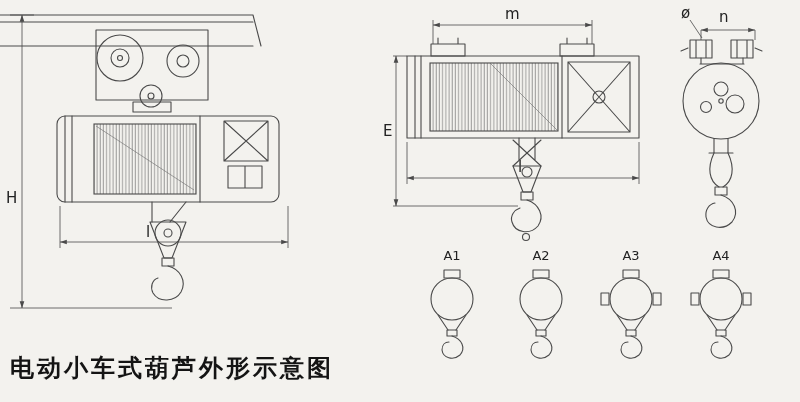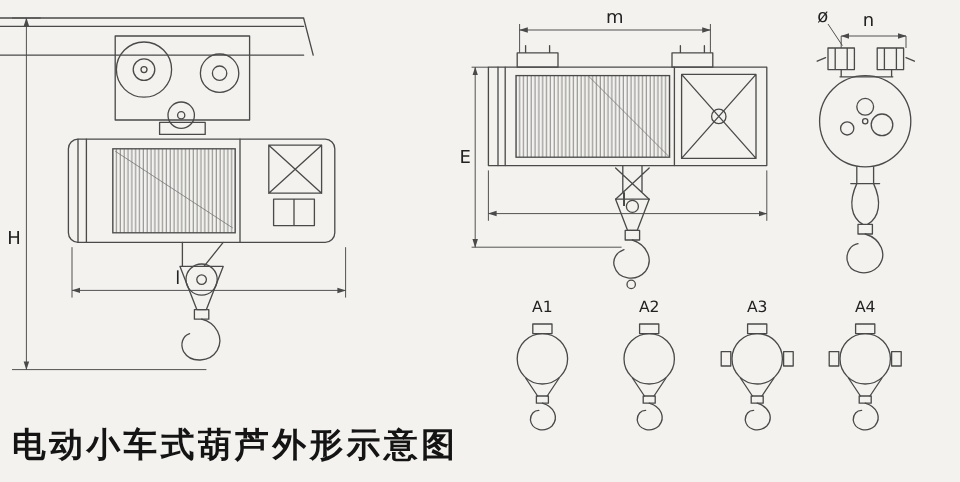--- a/index.html
+++ b/index.html
@@ -12,21 +12,21 @@
   }
   svg{position:absolute;left:0;top:0;}
   .ln{stroke:#4a4a4a;stroke-width:1.1;fill:none;stroke-linecap:round;stroke-linejoin:round;}
   .thin{stroke:#6a6a6a;stroke-width:0.6;fill:none;}
   .dim{stroke:#4a4a4a;stroke-width:0.8;fill:none;}
   .lbl{font-family:"DejaVu Sans", sans-serif;font-size:15px;fill:#222;}
   .lbl-sm{font-family:"DejaVu Sans", sans-serif;font-size:13px;fill:#222;}
   .title{
     position:absolute;left:10px;top:352px;
     font-family:"DejaVu Sans", sans-serif;
-    font-size:28px;font-weight:700;color:#141414;
+    font-size:24px;font-weight:700;color:#141414;
     letter-spacing:3px;white-space:nowrap;
   }
 </style>
 </head>
 <body>
 
 <div class="page">
 
 <svg width="800" height="402" viewBox="0 0 800 402">
   <defs>

